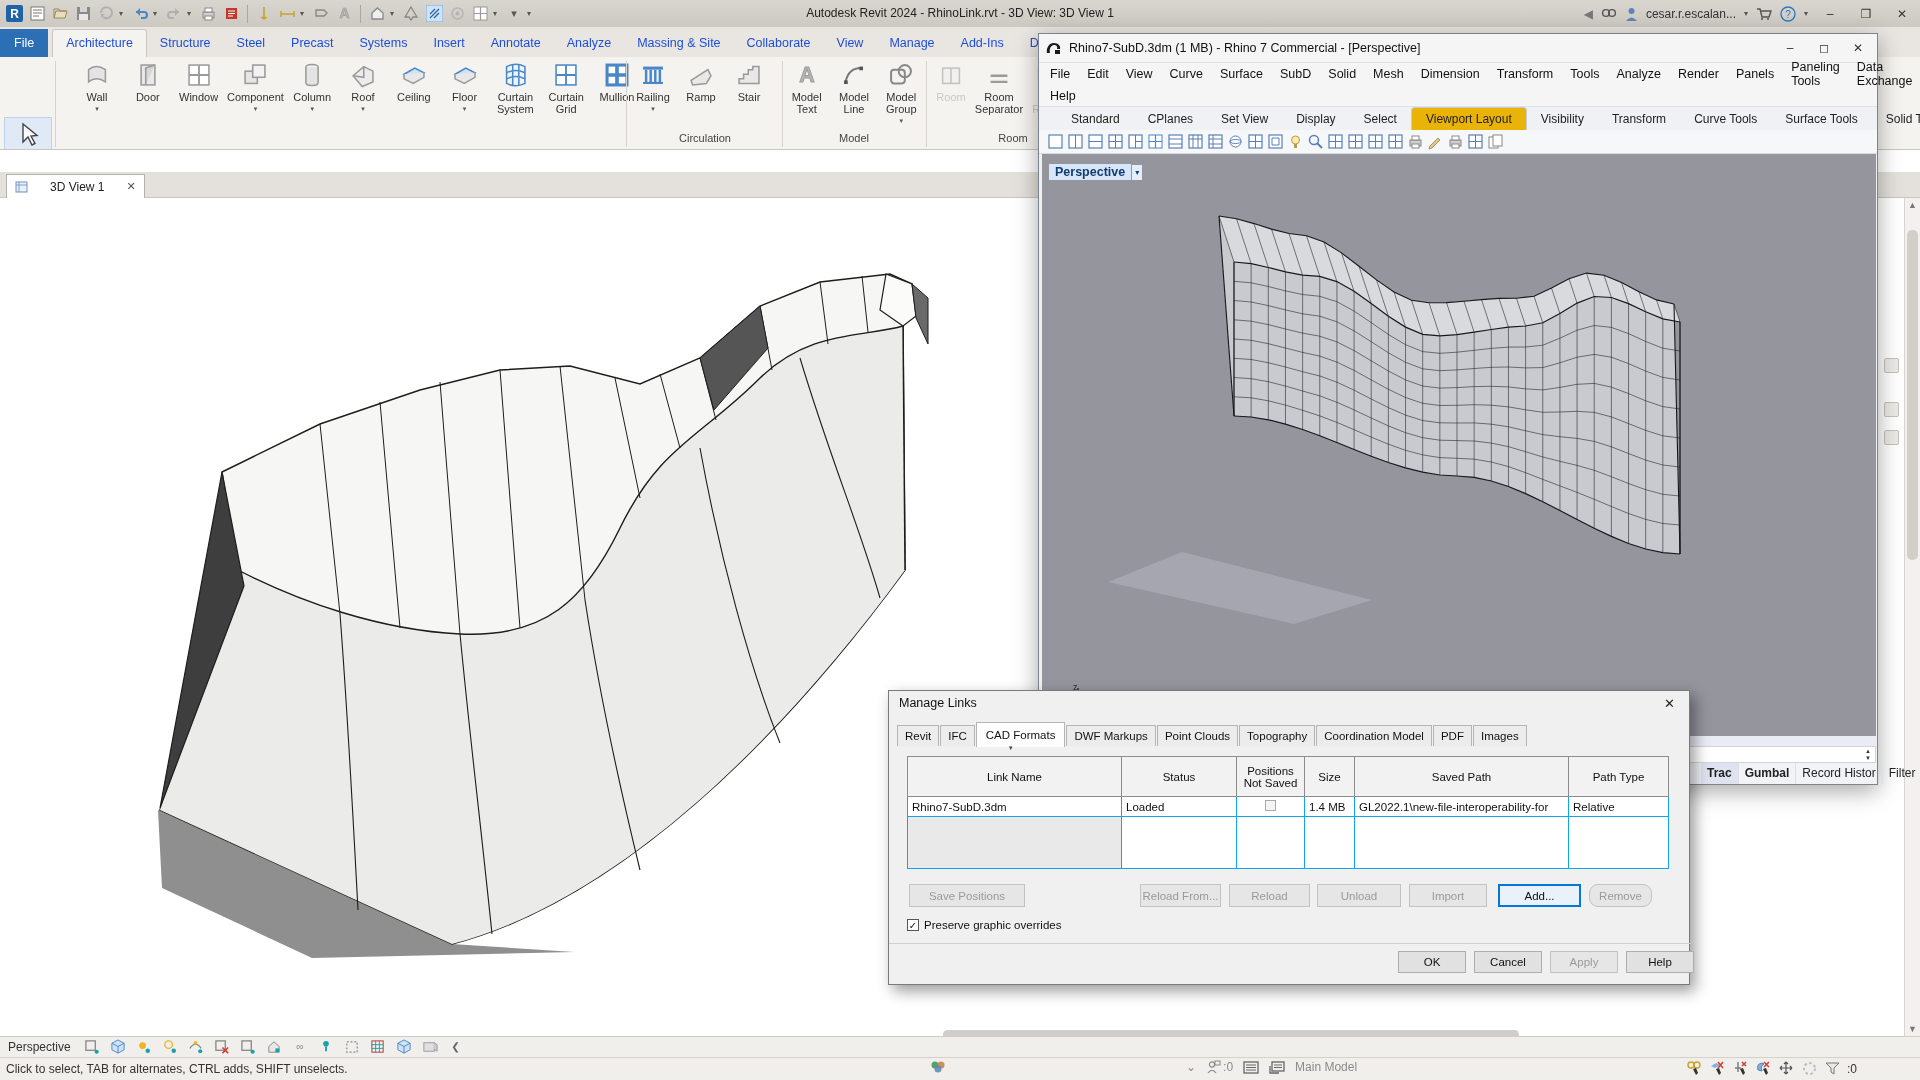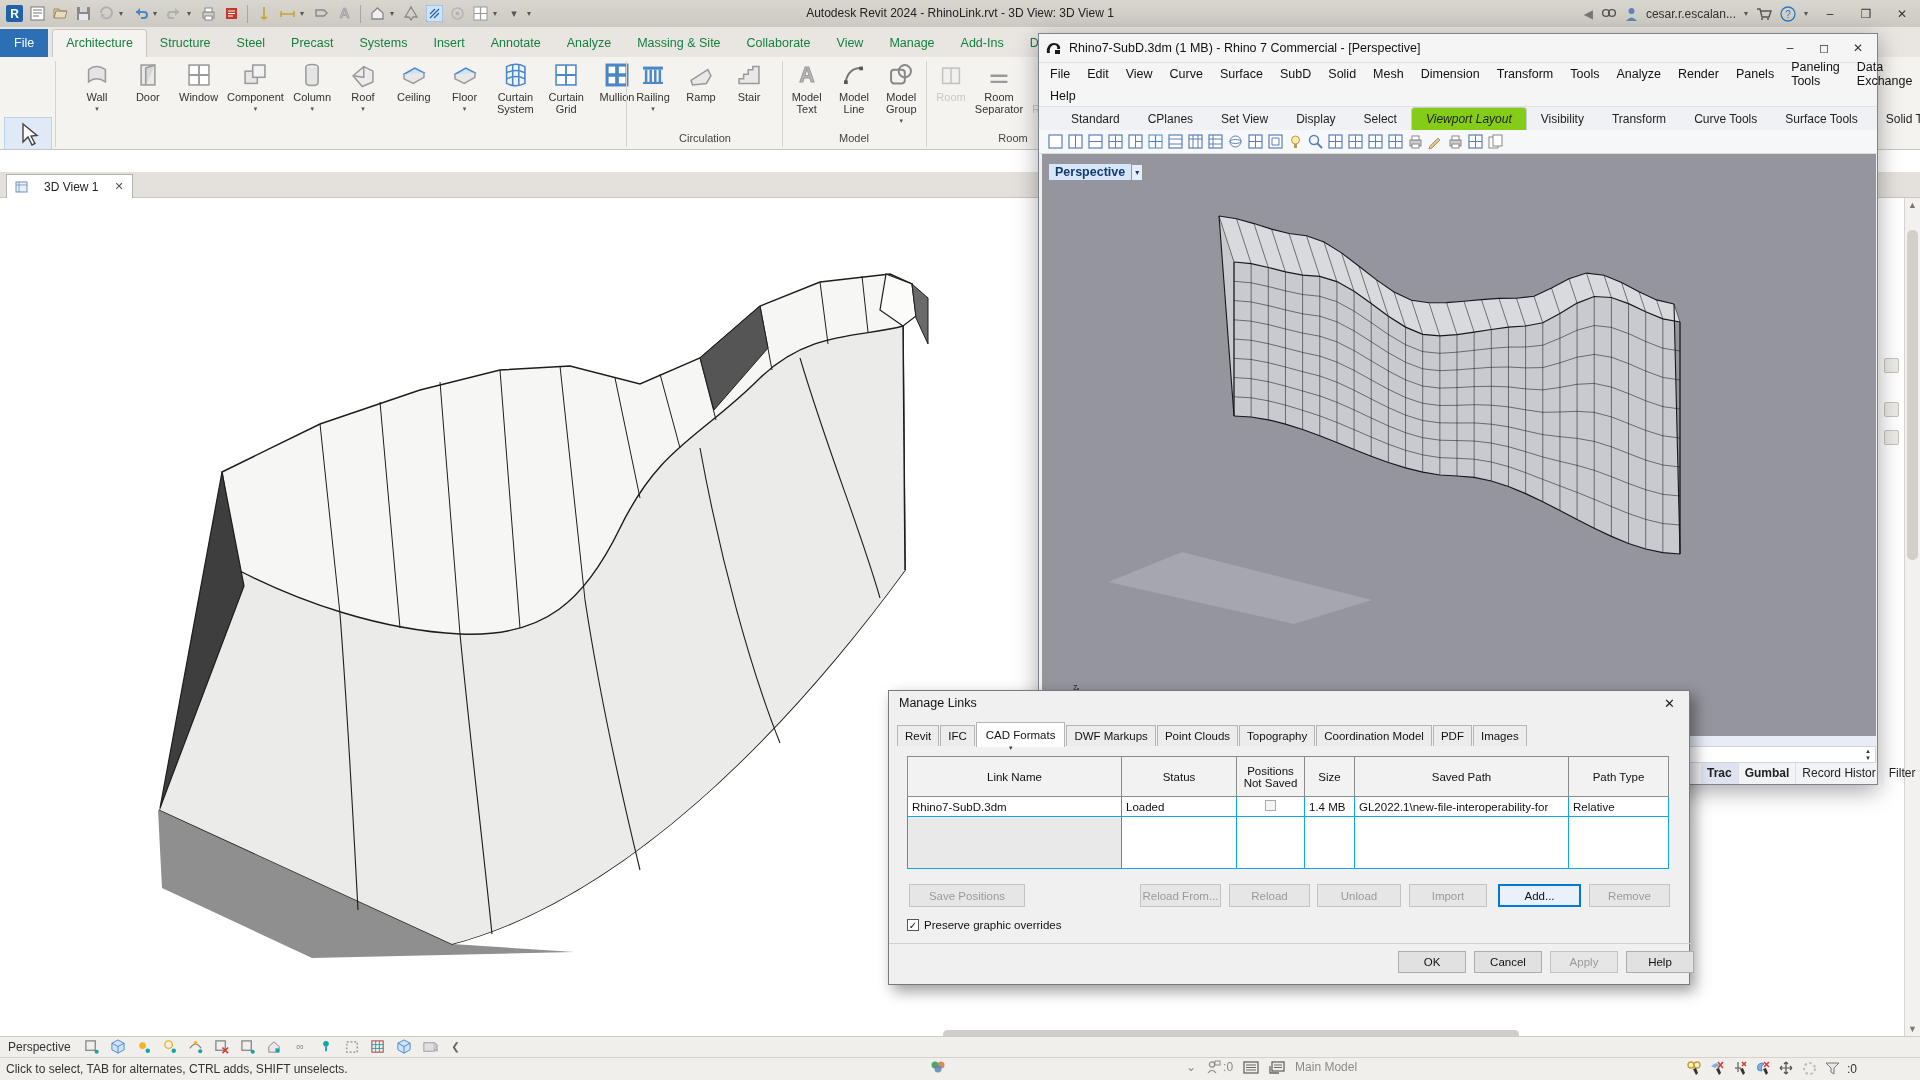--- a/index.html
+++ b/index.html
@@ -14,40 +14,40 @@
   #rv-qat { display:flex; align-items:center; gap:3px; padding-left:4px; }
   .qat-ic { width:20px; height:20px; display:flex; align-items:center; justify-content:center; }
   .qat-sep { width:1px; height:18px; background:#aaa79f; margin:0 3px; }
   .qat-caret { font-size:8px; color:#555; width:8px; }
   #rv-title { position:absolute; left:0; right:0; text-align:center; top:6px; font-size:12px; color:#222; pointer-events:none; }
   #rv-tb-right { position:absolute; right:4px; top:0; height:27px; display:flex; align-items:center; gap:8px; font-size:12px; color:#333; }
   .winbtn { width:28px; height:20px; display:flex; align-items:center; justify-content:center; font-size:12px; color:#333; }
 
   #rv-tabrow { position:absolute; left:0; top:27px; width:1920px; height:30px; background:#e9e6e2;
     display:flex; align-items:flex-end; }
-  .rv-tab { padding:6px 13px 7px 13px; font-size:12.5px; color:#15803d; white-space:nowrap; }
+  .rv-tab { padding:6px 13px 7px 13px; font-size:12.5px; color:#1d4ed8; white-space:nowrap; }
   .rv-tab.active { background:#f5f3f0; border:1px solid #c9c6c0; border-bottom:none; border-radius:3px 3px 0 0; }
   .rv-tab.file { background:#2d6fb4; color:#fff; padding:7px 14px; margin-right:4px; }
 
   #rv-ribbon { position:absolute; left:0; top:57px; width:1920px; height:93px; background:#f5f3f0;
     border-bottom:1px solid #c9c6c0; overflow:hidden; }
   .rb-panel { position:absolute; top:0; height:75px; display:flex; align-items:flex-start; gap:2px; padding-top:3px; }
   .rb-plabel { position:absolute; top:75px; height:17px; font-size:11px; color:#444; width:100%; text-align:center; }
   .rb-sep { position:absolute; top:4px; width:1px; height:86px; background:#d6d3cd; }
   .rb-tool { display:flex; flex-direction:column; align-items:center; width:46px; font-size:11px; color:#333; line-height:12px; text-align:center; }
   .rb-tool .ic { width:26px; height:26px; margin:2px 0 3px 0; }
   .rb-tool.wide { width:58px; }
   .rb-tool.disabled { color:#a8a49d; filter:grayscale(1) opacity(.55); }
   .rb-caret { font-size:7px; color:#555; }
   #rb-modify { position:absolute; left:4px; top:60px; width:48px; height:66px; background:#dfeaf6; border:1px solid #bcd2e8;
     display:flex; flex-direction:column; align-items:center; font-size:11px; color:#333; padding-top:4px;}
 
   #rv-viewtabs { position:absolute; left:0; top:172px; width:1920px; height:26px; background:#e4e1dc; border-bottom:1px solid #c9c6c0;}
   #view-tab { position:absolute; left:6px; top:2px; height:24px; background:#fff; border:1px solid #b5b2ac; border-bottom:none;
-    display:flex; align-items:center; gap:16px; padding:0 8px; font-size:12px; color:#222; }
+    display:flex; align-items:center; gap:22px; padding:0 8px; font-size:12px; color:#222; }
   #view-tab .vt-x { font-size:11px; color:#555; }
 
   #rv-canvas { position:absolute; left:0; top:198px; width:1920px; height:838px; background:#fff; overflow:hidden; }
   #rv-vscroll { position:absolute; right:0; top:198px; width:16px; height:838px; background:#f2f1ef; border-left:1px solid #d8d5d0;
     font-size:9px; color:#777; }
   #rv-vthumb { position:absolute; right:2px; top:230px; width:11px; height:330px; background:#d2cfc9; border-radius:5px; }
   #rv-hscroll { position:absolute; left:943px; top:832px; width:576px; height:9px; background:#cbc9c4; border-radius:5px; opacity:.9; }
   .nav-sliver { position:absolute; width:15px; height:15px; background:#eceae6; border:1px solid #c5c2bb; border-radius:2px; }
 
   #rv-viewbar { position:absolute; left:0; top:1036px; width:1920px; height:21px; background:#f0efec; border-top:1px solid #cfccc6;
@@ -68,21 +68,21 @@
   #rh-title { margin-left:7px; }
   #rh-btns { position:absolute; right:2px; top:0; display:flex; }
   #rh-btns .winbtn { width:34px; height:27px; }
   #rh-menubar { position:absolute; left:0; top:29px; width:100%; height:22px; display:flex; gap:17px; padding-left:11px;
     align-items:center; font-size:12.5px; color:#111; background:#f5f5f5; }
   #rh-menurow2 { position:absolute; left:0; top:51px; width:100%; height:22px; display:flex; padding-left:11px;
     align-items:center; font-size:12.5px; color:#111; background:#f5f5f5; border-bottom:1px solid #e2e2e2; }
   #rh-tabstrip { position:absolute; left:0; top:73px; width:100%; height:23px; background:#eff1f4; display:flex;
     align-items:flex-end; padding-left:18px; font-size:12px; color:#222; }
   .rh-tab { padding:4px 14px; white-space:nowrap; }
-  .rh-tab.active { background:#84cc16; border:1px solid #c6cad1; border-bottom:none; border-radius:4px 4px 0 0;font-style:italic; }
+  .rh-tab.active { background:#eab308; border:1px solid #c6cad1; border-bottom:none; border-radius:4px 4px 0 0; }
   #rh-toolbar { position:absolute; left:0; top:96px; width:100%; height:24px; background:#f6f7f9; border-bottom:1px solid #d8dade;
     display:flex; align-items:center; gap:3px; padding-left:8px; }
   .rh-ic { width:17px; height:17px; }
   #rh-viewport { position:absolute; left:3px; top:120px; width:834px; height:582px; background:#94959d; overflow:hidden; }
   #rh-vplabel { position:absolute; left:7px; top:10px; display:flex; align-items:center; }
   #rh-vplabel .lbl { background:#d8e6f9; color:#123c72; font-weight:bold; font-size:12.5px; padding:1px 6px; }
   #rh-vplabel .dd { background:#e7eefb; color:#123c72; font-size:8px; padding:3px 3px; margin-left:1px; }
   #rh-strip { position:absolute; left:3px; top:702px; width:834px; height:10px; background:#e9ecf5; }
   #rh-cmd { position:absolute; left:3px; top:712px; width:834px; height:17px; background:#fff; border:1px solid #d0d4dc; }
   #rh-spin { position:absolute; right:4px; top:1px; display:flex; flex-direction:column; font-size:6px; color:#333; line-height:7px; }
@@ -1101,21 +1101,21 @@
         </tr>
       </tbody>
   </table>
   <div id="dlg-btnrow">
       <div class="dlg-btn disabled" style="left: 20px; width: 116px;">Save Positions</div>
       <div class="dlg-btn disabled" style="left: 251px; width: 81px;">Reload From...</div>
       <div class="dlg-btn disabled" style="left: 340px; width: 81px;">Reload</div>
       <div class="dlg-btn disabled" style="left: 428px; width: 84px;">Unload</div>
       <div class="dlg-btn disabled" style="left: 520px; width: 78px;">Import</div>
       <div class="dlg-btn focus" style="left: 609px; width: 83px;">Add...</div>
-      <div class="dlg-btn disabled" style="left: 700px; width: 81px;">Remove</div>
+      <div class="dlg-btn disabled" style="left: 700px; width: 63px; border-radius: 9px;">Remove</div>
     </div>
   <div id="dlg-check">
     <span class="box">✓</span>
     <span>Preserve graphic overrides</span>
   </div>
   <div id="dlg-footsep"></div>
   <div id="dlg-footer">
       <div class="dlg-btn foot-btn" style="left: 509px;">OK</div>
       <div class="dlg-btn foot-btn" style="left: 585px;">Cancel</div>
       <div class="dlg-btn foot-btn disabled" style="left: 661px;">Apply</div>

